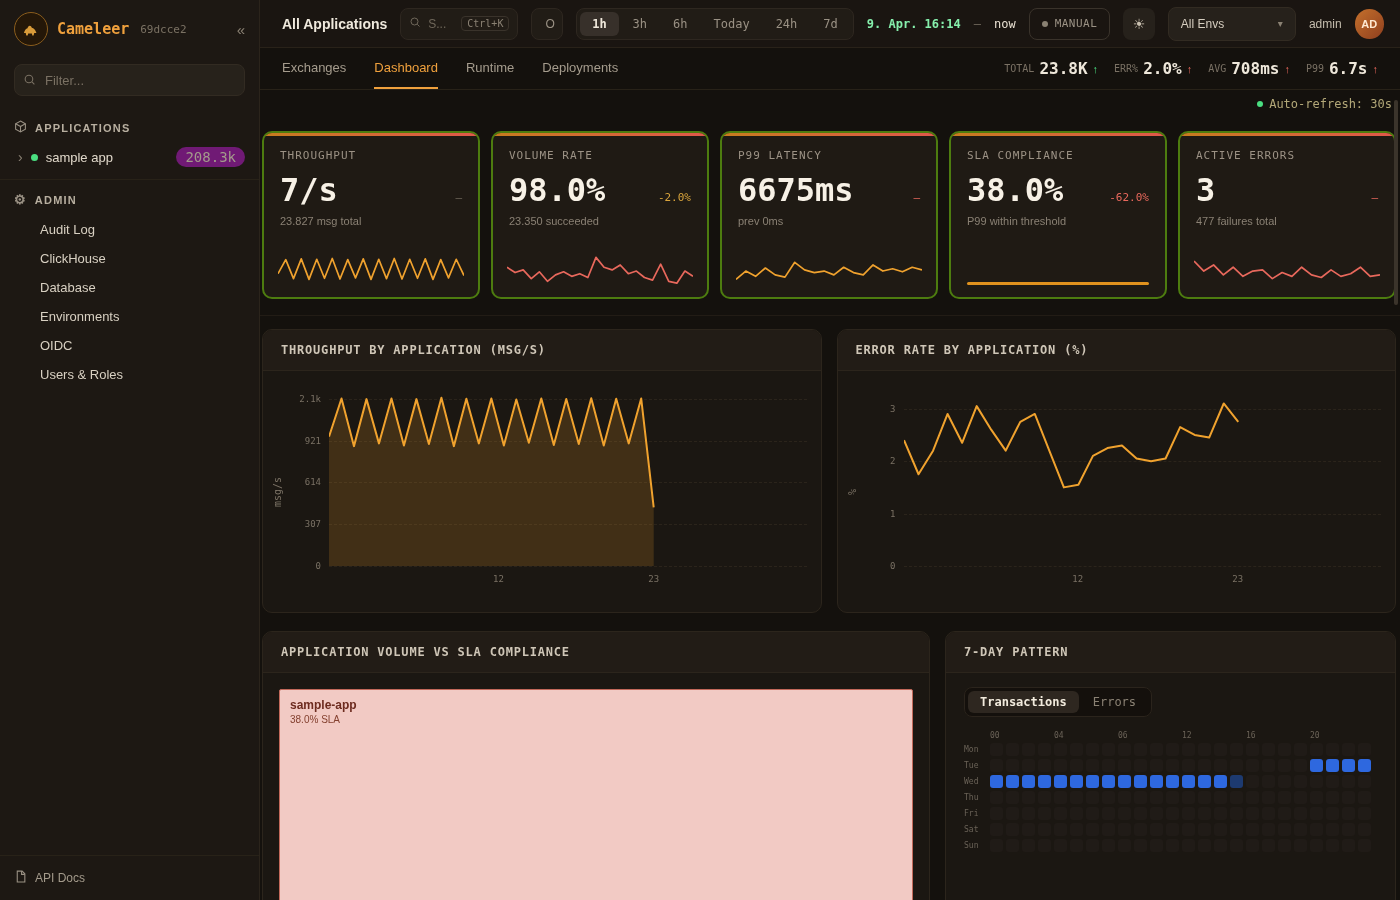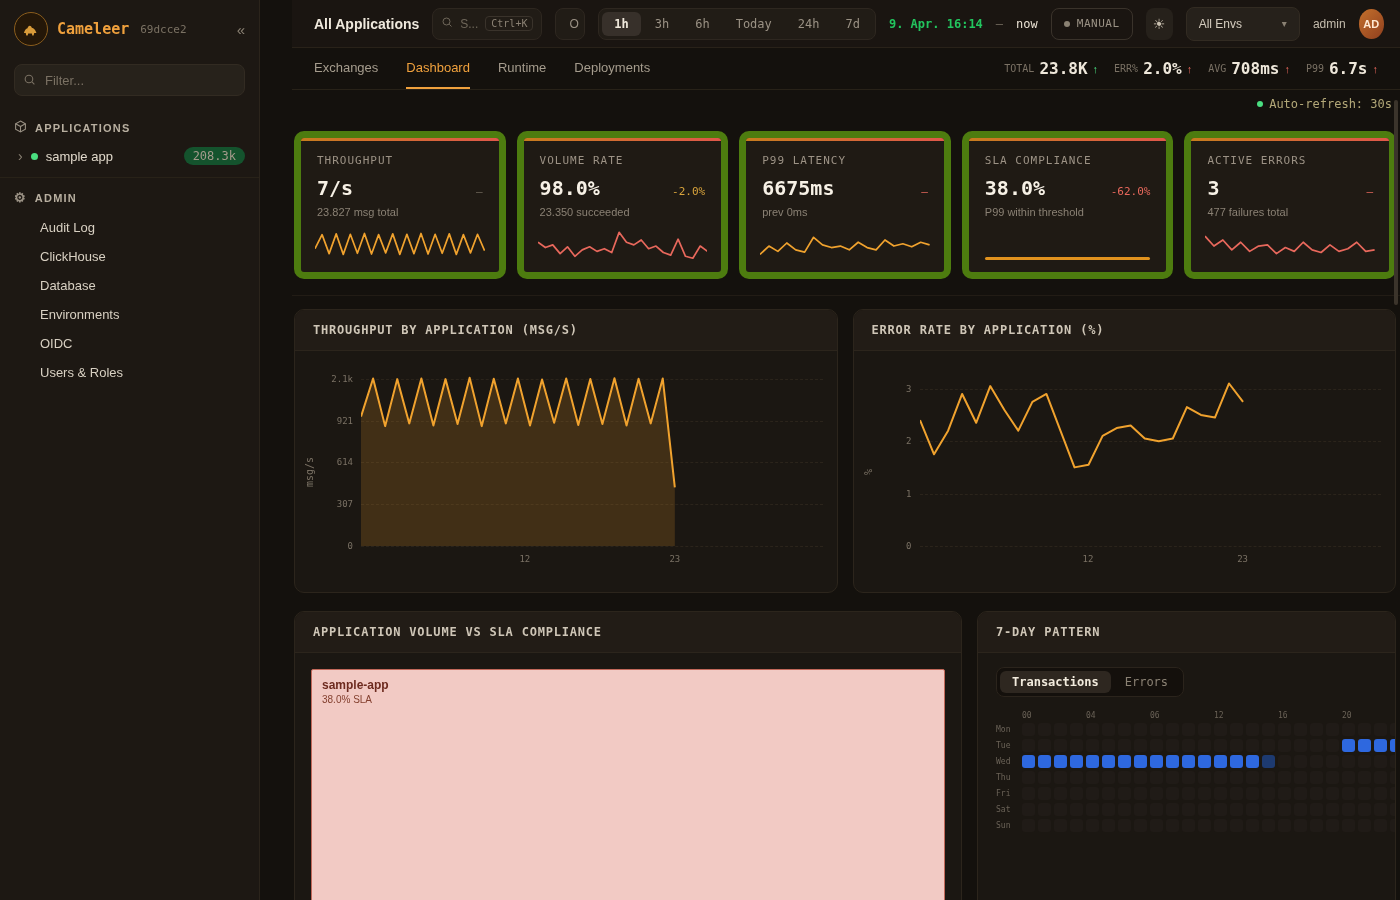--- a/index.html
+++ b/index.html
@@ -1,54 +1,54 @@
 <!DOCTYPE html>
 <html><head>
 <meta charset="utf-8">
 <style>
   * { margin:0; padding:0; box-sizing:border-box; }
   html,body { width:1400px; height:900px; overflow:hidden; }
   body { background:#14110d; font-family:"Liberation Sans", sans-serif; color:#d8d0c2; font-size:13px; }
-  .app { display:flex; width:1400px; height:900px;gap:32px; }
+  .app { display:flex; width:1400px; height:900px; }
 
   
   .sidebar { width:260px; flex-shrink:0; background:#1d1813; border-right:1px solid #2b241b; display:flex; flex-direction:column; }
   .sb-header { display:flex; align-items:center; gap:9px; padding:12px 14px 10px; }
   .logo { width:34px; height:34px; border-radius:50%; background:#241708; border:1px solid #8a5d1d; display:flex; align-items:center; justify-content:center; flex-shrink:0; }
   .sb-title { font-family:"DejaVu Sans Mono", monospace; font-weight:bold; font-size:15px; color:#f0a13d; }
   .sb-version { font-family:"DejaVu Sans Mono", monospace; font-size:11px; color:#7a7163; margin-left:2px; }
   .collapse-btn { margin-left:auto; color:#8a8173; font-size:15px; cursor:pointer; }
   .filter-wrap { position:relative; margin:8px 14px 12px; }
   .filter-wrap input { width:100%; height:32px; background:#27221b; border:1px solid #322b22; border-radius:8px; padding:0 10px 0 30px; color:#d5cdbf; font-size:13px; font-family:"Liberation Sans", sans-serif; }
   .filter-wrap input::placeholder { color:#7a7163; }
   .filter-icon { position:absolute; left:9px; top:9px; }
   .sb-section-h { display:flex; align-items:center; gap:8px; padding:12px 14px 8px; font-size:11px; font-weight:bold; letter-spacing:1.2px; color:#b8afa0; }
   .app-row { display:flex; align-items:center; gap:8px; padding:4px 14px 12px 18px; cursor:pointer; }
   .chev { color:#8a8173; font-size:14px; }
   .dot-green { width:7px; height:7px; border-radius:50%; background:#4ade80; display:inline-block; }
   .app-name { color:#e0d8ca; font-size:13px; }
-  .app-badge { margin-left:auto; background:#14532d; border-radius:999px; padding:2px 9px; font-family:"DejaVu Sans Mono", monospace; font-size:12px; color:#a39a8b; }
+  .app-badge { margin-left:auto; background:#701a75; border-radius:999px; padding:2px 9px; font-family:"DejaVu Sans Mono", monospace; font-size:14px; color:#a39a8b; }
   .sb-divider { border-top:1px solid #282218; }
   .admin-item { padding:7px 14px 7px 40px; color:#d8d0c2; font-size:13px; cursor:pointer; }
   .sb-footer { margin-top:auto; border-top:1px solid #282218; padding:14px; display:flex; align-items:center; gap:8px; color:#a39a8b; font-size:12px; cursor:pointer; }
 
   
   main { flex:1; display:flex; flex-direction:column; position:relative; overflow:hidden; background:#14110d; }
 
   .topbar { height:48px; flex-shrink:0; background:#1a1511; border-bottom:1px solid #292219; display:flex; align-items:center; gap:13px; padding:0 16px 0 22px; }
   .tb-title { font-size:14px; font-weight:bold; color:#efe9dd; white-space:nowrap; }
   .search-box { display:flex; align-items:center; gap:7px; background:#211c16; border:1px solid #2e2720; border-radius:8px; height:32px; padding:0 8px; width:120px; cursor:text; }
   .search-ph { color:#6f675a; font-size:12px; }
   .kbd { margin-left:auto; border:1px solid #3a332b; border-radius:4px; padding:1px 5px; font-family:"DejaVu Sans Mono", monospace; font-size:10px; color:#8a8173; }
   .live-toggle { display:flex; align-items:center; gap:5px; background:#211c16; border:1px solid #2e2720; border-radius:8px; height:32px; padding:0 8px; width:32px; overflow:hidden; cursor:pointer; }
   .live-label { color:#9a9184; font-size:12px; }
   .seg { display:flex; align-items:center; background:#211c16; border:1px solid #2e2720; border-radius:8px; padding:3px; gap:2px; }
   .seg-btn { font-family:"DejaVu Sans Mono", monospace; font-size:12px; color:#9a9184; padding:5px 12px; border-radius:6px; cursor:pointer; white-space:nowrap; }
   .seg-btn.active { background:#37302a; color:#f0e9dc; font-weight:bold; }
-  .tb-datetime { font-family:"DejaVu Sans Mono", monospace; font-size:12px; font-weight:bold; color:#22c55e; white-space:nowrap;text-align:center; }
+  .tb-datetime { font-family:"DejaVu Sans Mono", monospace; font-size:12px; font-weight:bold; color:#86efac; white-space:nowrap;text-align:center; }
   .tb-sep { color:#6f675a; }
   .tb-now { font-family:"DejaVu Sans Mono", monospace; font-size:12px; color:#e8e0d2; }
   .manual-btn { margin-left:auto; display:flex; align-items:center; gap:7px; border:1px solid #3a332b; border-radius:8px; height:32px; padding:0 12px; cursor:pointer; }
   .manual-dot { width:6px; height:6px; border-radius:50%; background:#8a8173; }
   .manual-label { font-family:"DejaVu Sans Mono", monospace; font-size:11px; color:#9a9184; letter-spacing:0.5px; }
   .theme-btn { width:32px; height:32px; background:#26211b; border-radius:8px; display:flex; align-items:center; justify-content:center; color:#c9c0b0; font-size:14px; cursor:pointer; }
   .env-select { display:flex; align-items:center; gap:8px; background:#26211b; border:1px solid #322b22; border-radius:8px; height:34px; padding:0 12px; width:130px; cursor:pointer; }
   .env-label { color:#d5cdbf; font-size:12px; }
   .caret { margin-left:auto; color:#8a8173; font-size:10px; }
   .tb-user { color:#c5bdae; font-size:12px; }
@@ -64,25 +64,25 @@
   .arrow-up-green { color:#4ade80; font-size:11px; }
   .arrow-up-red { color:#e8685c; font-size:11px; }
 
   .autorefresh { height:27px; flex-shrink:0; display:flex; align-items:center; justify-content:flex-end; gap:6px; padding-right:8px; font-family:"DejaVu Sans Mono", monospace; font-size:12px; color:#b3a878; }
   .ar-dot { width:6px; height:6px; border-radius:50%; background:#4ade80; }
 
   .content { flex:1; padding:0 4px 0 2px; overflow:hidden; }
 
   
   .kpi-row { display:grid; grid-template-columns:repeat(5,1fr); gap:11px; margin-top:14px; }
-  .kpi-card { position:relative; height:148px; background:#1f1a14; border:7px solid #4d7c0f; border-radius:10px; padding:16px 16px 0; overflow:hidden; }
+  .kpi-card { position:relative; height:168px; background:#1f1a14; border:2px solid #4d7c0f; border-radius:10px; padding:16px 16px 0; overflow:hidden; }
   .kpi-card::before { content:""; position:absolute; top:0; left:0; right:0; height:3px; background:linear-gradient(90deg,#c77c1e,#e0584a); }
   .kpi-title { font-family:"DejaVu Sans Mono", monospace; font-size:11px; letter-spacing:1px; color:#9c9285; }
   .kpi-value-row { display:flex; align-items:baseline; justify-content:space-between; margin-top:9px; }
-  .kpi-value { font-family:"DejaVu Sans Mono", monospace; font-size:20px; font-weight:bold; color:#f7f1e6; }
+  .kpi-value { font-family:"DejaVu Sans Mono", monospace; font-size:32px; font-weight:bold; color:#f7f1e6; }
   .kpi-delta { font-family:"DejaVu Sans Mono", monospace; font-size:11px; }
   .delta-gray { color:#6f675a; } .delta-amber { color:#d9a43c; } .delta-red { color:#e8685c; }
   .kpi-sub { margin-top:6px; font-size:11px; color:#8a8174; }
   .kpi-spark { position:absolute; left:14px; right:14px; bottom:10px; height:38px; }
   .kpi-bar { position:absolute; left:16px; right:16px; bottom:12px; height:3px; border-radius:2px; }
 
   .section-divider { border-bottom:1px solid #221c15; margin:16px -4px 0 -2px; }
 
   
   .panel { background:#1b1712; border:1px solid #2c251c; border-radius:10px; overflow:hidden; display:flex; flex-direction:column; }
@@ -163,20 +163,27 @@
       <span style="font-size:13px;color:#9a9184;">⚙</span>
       <span>ADMIN</span>
     </div>
     <div class="admin-item">Audit Log</div>
     <div class="admin-item">ClickHouse</div>
     <div class="admin-item">Database</div>
     <div class="admin-item">Environments</div>
     <div class="admin-item">OIDC</div>
     <div class="admin-item">Users &amp; Roles</div>
 
+    <div class="sb-footer">
+      <span><svg width="13" height="13" viewBox="0 0 24 24" fill="none" stroke="#9a9184" stroke-width="2">
+            <path d="M6 2h9l5 5v15H6z"></path>
+            <path d="M14 2v6h6"></path>
+          </svg></span>
+      <span>API Docs</span>
+    </div>
   </aside>
 
   <main>
 
     <header class="topbar">
       <span class="tb-title">All Applications</span>
 
       <div class="search-box">
         <span><svg width="12" height="12" viewBox="0 0 24 24" fill="none" stroke="#6f675a" stroke-width="2">
               <circle cx="11" cy="11" r="7"></circle>

